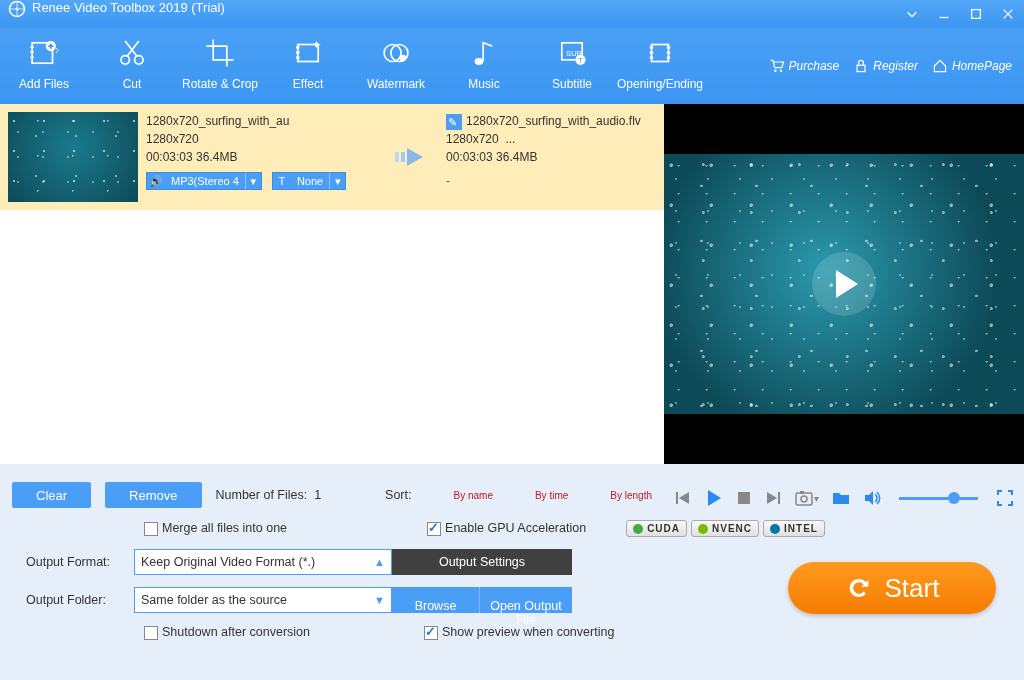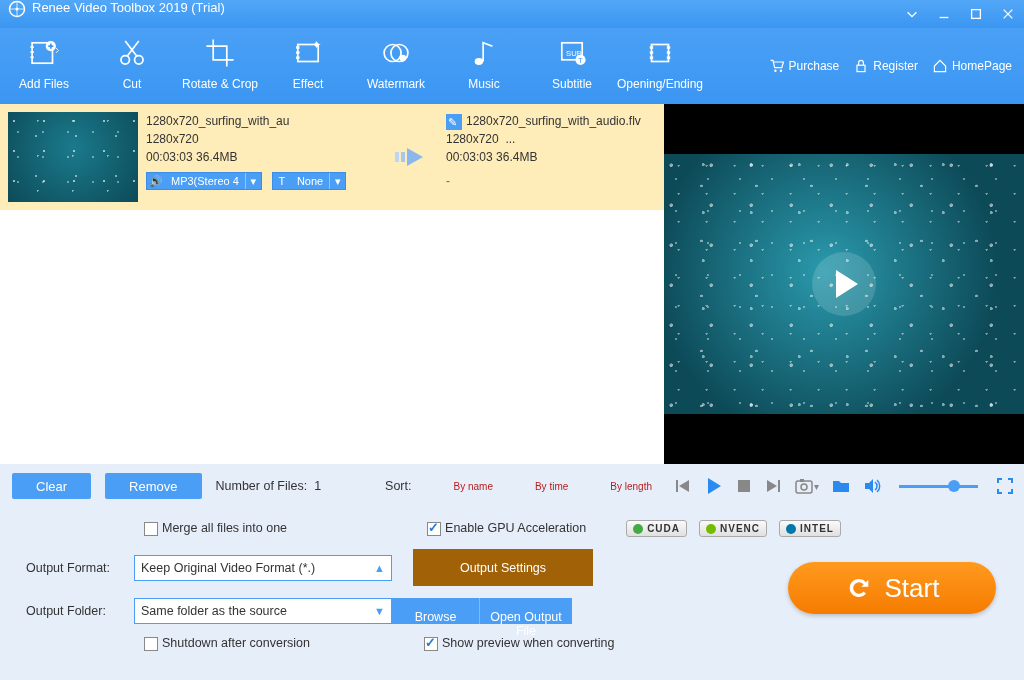--- a/index.html
+++ b/index.html
@@ -9,21 +9,21 @@
 .titlebar .logo { width: 18px; height: 18px; margin-right: 6px; }
 .titlebar .spacer { flex: 1; }
 .titlebar .winbtn { width: 32px; height: 28px; display: flex; align-items: center; justify-content: center; cursor: pointer; }
 .titlebar .winbtn svg { width: 14px; height: 14px; stroke: #fff; fill: none; stroke-width: 1.5; }
 
 .toolbar { height: 76px; background: linear-gradient(#4aa0f5,#3b96f2); display: flex; align-items: flex-start; color: #fff; font-size: 12px; }
 .toolbar .tbtn { width: 88px; text-align: center; padding-top: 8px; cursor: pointer; }
 .toolbar .tbtn svg { width: 34px; height: 34px; }
 .toolbar .tbtn .lbl { margin-top: 4px; }
 .toolbar .right { margin-left: auto; display: flex; align-items: center; height: 100%; padding-right: 12px; gap: 14px; font-size: 12px; }
-.toolbar .rbtn { display: flex; align-items: center; gap: 4px; cursor: pointer; }
+.toolbar .rbtn { display: flex; align-items: center; gap: 4px; cursor: pointer; font-style: italic; }
 .toolbar .rbtn svg { width: 16px; height: 16px; }
 
 .middle { height: 360px; display: flex; }
 .filelist { flex: 1; background: #fff; display: flex; flex-direction: column; }
 .filerow { background: #feecb9; padding: 8px; display: flex; gap: 8px; }
 .thumb { width: 130px; height: 90px; background: radial-gradient(circle at 50% 40%, #1a7a8c 0%, #0d4a58 100%); position: relative; overflow: hidden; }
 .thumb::after { content:""; position:absolute; inset:0; background-image: radial-gradient(circle at 20% 30%, rgba(255,255,255,.6) 1px, transparent 1px), radial-gradient(circle at 70% 60%, rgba(255,255,255,.5) 1px, transparent 1px), radial-gradient(circle at 40% 80%, rgba(255,255,255,.4) 1px, transparent 1px), radial-gradient(circle at 85% 25%, rgba(255,255,255,.5) 1px, transparent 1px); background-size: 30px 30px, 40px 40px, 25px 25px, 35px 35px; }
 .fileinfo { font-size: 12px; color: #333; line-height: 1.5; flex:1; }
 .arrow { width: 50px; display:flex; align-items:center; justify-content:center; }
 .outinfo { font-size: 12px; color: #333; line-height: 1.5; width: 210px; }
@@ -34,40 +34,40 @@
 .chip .ci { width:18px; text-align:center; }
 .chip .ct { padding:0 6px; max-width:80px; overflow:hidden; white-space:nowrap; }
 .chip .cd { width:16px; text-align:center; border-left:1px solid rgba(255,255,255,.4); }
 
 .preview { width: 360px; background: #000; position: relative; }
 .preview .vid { position:absolute; top:50px; left:0; right:0; height:260px; background: radial-gradient(circle at 45% 45%, #2a9aad 0%, #0d4a58 70%); overflow:hidden; }
 .preview .vid::after { content:""; position:absolute; inset:0; background-image: radial-gradient(circle at 18% 28%, rgba(255,255,255,.55) 1.5px, transparent 2px), radial-gradient(circle at 68% 58%, rgba(255,255,255,.5) 1.2px, transparent 1.5px), radial-gradient(circle at 38% 78%, rgba(255,255,255,.4) 1px, transparent 1.2px), radial-gradient(circle at 82% 22%, rgba(255,255,255,.5) 1.3px, transparent 1.6px), radial-gradient(circle at 52% 42%, rgba(255,255,255,.45) 1px, transparent 1.2px); background-size: 40px 40px, 55px 55px, 32px 32px, 48px 48px, 28px 28px; }
 .preview .play { position:absolute; left:50%; top:50%; transform:translate(-50%,-50%); width:64px; height:64px; border-radius:50%; background:rgba(255,255,255,.15); display:flex; align-items:center; justify-content:center; }
 .preview .play::after { content:""; border-left:22px solid #fff; border-top:14px solid transparent; border-bottom:14px solid transparent; margin-left:6px; }
 
-.playerbar { height: 44px; background: #e6eefa; display:flex; align-items:center; }
+.playerbar { height: 44px; background: #e6eefa; display:flex; align-items:flex-end; }
 .playerbar .left { flex:1; display:flex; align-items:center; gap:14px; padding-left:12px; }
 .playerbar .right { width:360px; display:flex; align-items:center; gap:12px; padding:0 10px; }
 .btn { background:#4a9ef5; color:#fff; border:none; height:26px; padding:0 24px; font-size:13px; cursor:pointer; border-radius:2px; }
 .playerbar .lbl { font-size:12.5px; color:#333; }
 .playerbar .sortopt { font-size:10px; color:#b91c1c; cursor:pointer;margin-left:28px; }
 .media-ico { cursor:pointer; display:flex; align-items:center; }
 .vol { flex:1; height:3px; background:#4a9ef5; position:relative; margin:0 6px; }
 .vol::after{content:""; position:absolute; right:18px; top:-5px; width:12px; height:12px; border-radius:50%; background:#4a9ef5;}
 
 .bottom { height: 172px; background:#e6eefa; padding:12px 18px 0; position:relative; }
 .row { display:flex; align-items:center; font-size:12.5px; color:#333; margin-bottom:12px; }
 .row .label { width:116px; text-align:left; padding-left:8px; }
 .chk { width:14px; height:14px; border:1px solid #888; background:#fff; display:inline-block; vertical-align:middle; margin-right:4px; position:relative; }
 .chk.on::after{content:"✓"; color:#2a7ad6; position:absolute; left:0; top:-3px; font-size:13px; font-weight:bold;}
 .combo { height:26px; border:1px solid #4a9ef5; background:#fff; display:flex; align-items:center; padding:0 6px; width:258px; justify-content:space-between; cursor:pointer; }
 .combo .arr { color:#4a9ef5; font-size:11px; }
-.btn2 { background:#a16207; color:#fff; border:none; height:37px; width:180px; font-size:12.5px; cursor:pointer;margin-left:21px; }
+.btn2 { background:#404040; color:#fff; border:none; height:26px; width:180px; font-size:12.5px; cursor:pointer; }
 .btn3 { background:#4a9ef5; color:#fff; border:none; height:26px; font-size:12.5px; cursor:pointer; padding:12px 10px; border-right:1px solid rgba(255,255,255,.3); }
-.gpu-badges { display:flex; gap:12px; margin-left:10px; }
+.gpu-badges { display:flex; gap:4px; margin-left:10px; }
 .badge { border:1px solid #aaa; border-radius:3px; padding:2px 6px; font-size:10px; font-weight:bold; letter-spacing:1px; background:linear-gradient(#fafafa,#e0e0e0); display:flex; align-items:center; gap:4px; color:#333; }
 .badge .dot{width:10px;height:10px;border-radius:50%;}
 .startbtn { position:absolute; right:28px; top:54px; width:208px; height:52px; border-radius:28px; background:linear-gradient(#ff9a1f,#f57c00); color:#fff; font-size:26px; display:flex; align-items:center; justify-content:center; gap:12px; cursor:pointer; box-shadow:0 2px 4px rgba(0,0,0,.2); }
 .startbtn svg{width:28px;height:28px;}
 </style>
 </head>
 <body>
 
 <div class="titlebar">
   <svg class="logo" viewBox="0 0 24 24">

